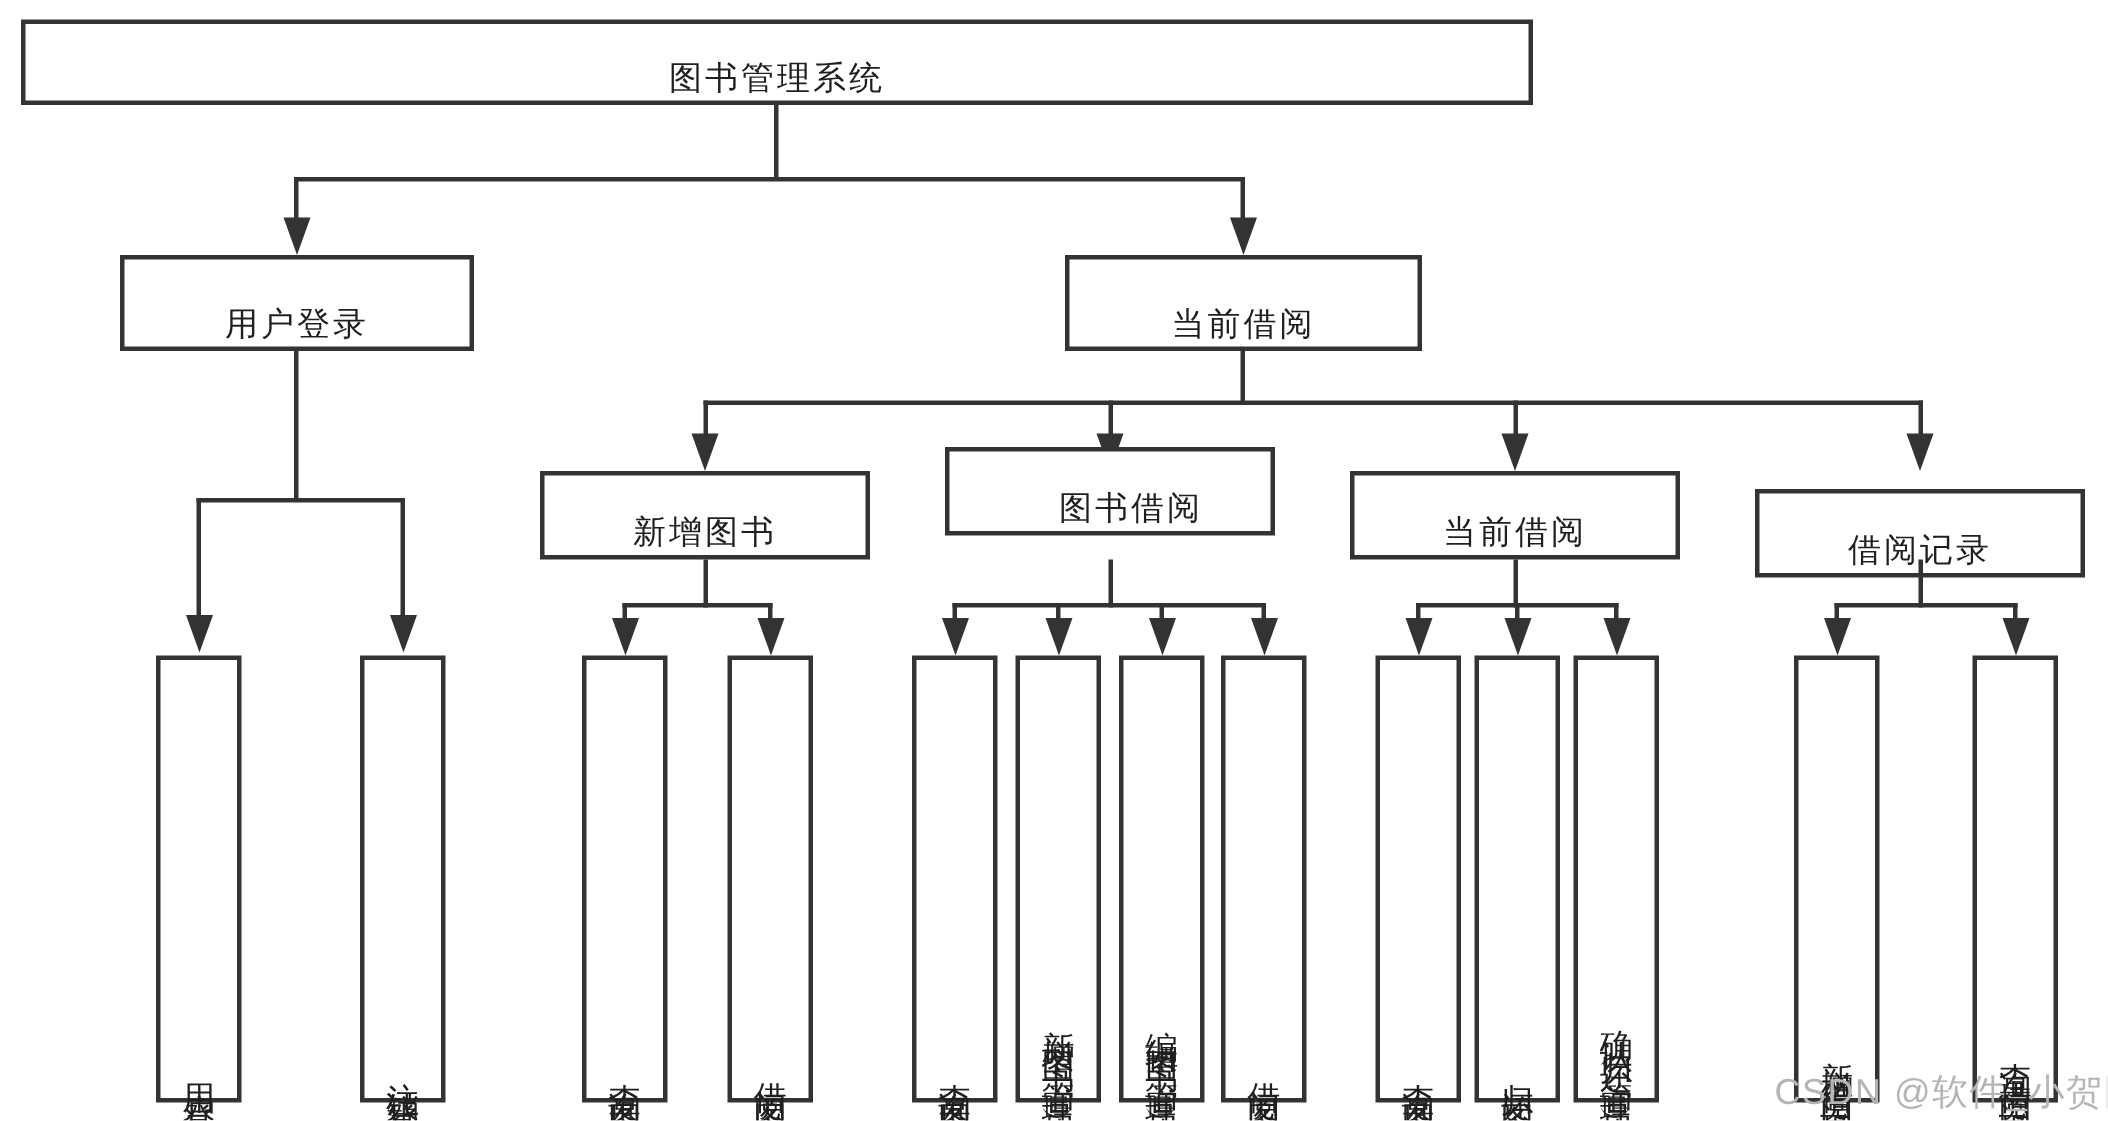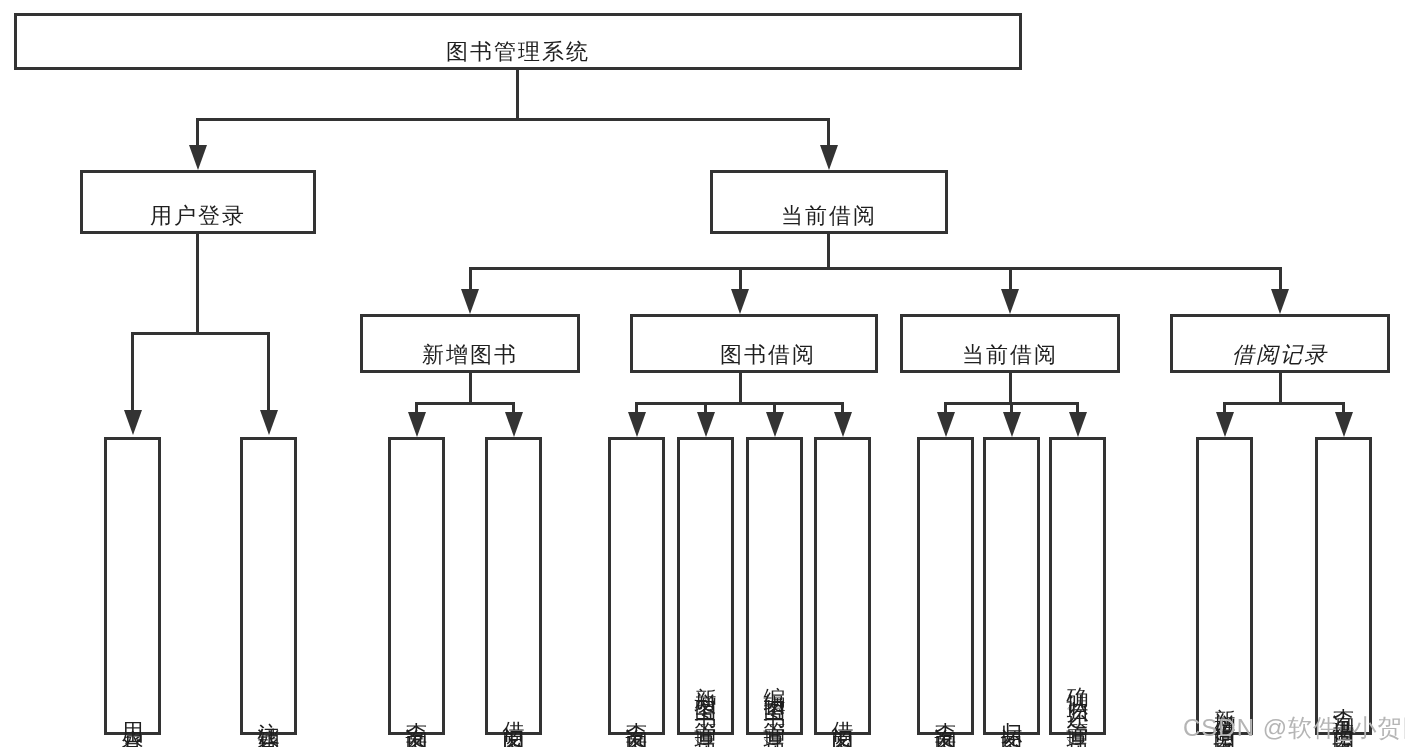--- a/index.html
+++ b/index.html
@@ -70,27 +70,27 @@
   <div class="vline" style="left:1009px;top:267px;height:24px;"></div>
   <div class="vline" style="left:1279px;top:267px;height:24px;"></div>
   <div class="arr" style="left:461px;top:289px;"></div>
   <div class="arr" style="left:731px;top:289px;"></div>
   <div class="arr" style="left:1001px;top:289px;"></div>
   <div class="arr" style="left:1271px;top:289px;"></div>
 
   <div class="box" style="left:360px;top:314px;width:220px;height:59px;">
     <span class="hlabel">新增图书</span>
   </div>
-  <div class="box" style="left:630px;top:314px;width:248px;height:59px;padding-left:28px;">
+  <div class="box" style="left:630px;top:298px;width:220px;height:59px;padding-left:28px;">
     <span class="hlabel">图书借阅</span>
   </div>
   <div class="box" style="left:900px;top:314px;width:220px;height:59px;">
     <span class="hlabel">当前借阅</span>
   </div>
-  <div class="box" style="left:1170px;top:314px;width:220px;height:59px;font-style:italic;">
+  <div class="box" style="left:1170px;top:326px;width:220px;height:59px;">
     <span class="hlabel">借阅记录</span>
   </div>
 
   <div class="vline" style="left:469px;top:373px;height:32px;"></div>
   <div class="vline" style="left:739px;top:373px;height:32px;"></div>
   <div class="vline" style="left:1009px;top:373px;height:32px;"></div>
   <div class="vline" style="left:1279px;top:373px;height:32px;"></div>
 
   <div class="hline" style="left:415px;top:402px;width:100px;"></div>
   <div class="hline" style="left:635px;top:402px;width:209px;"></div>

